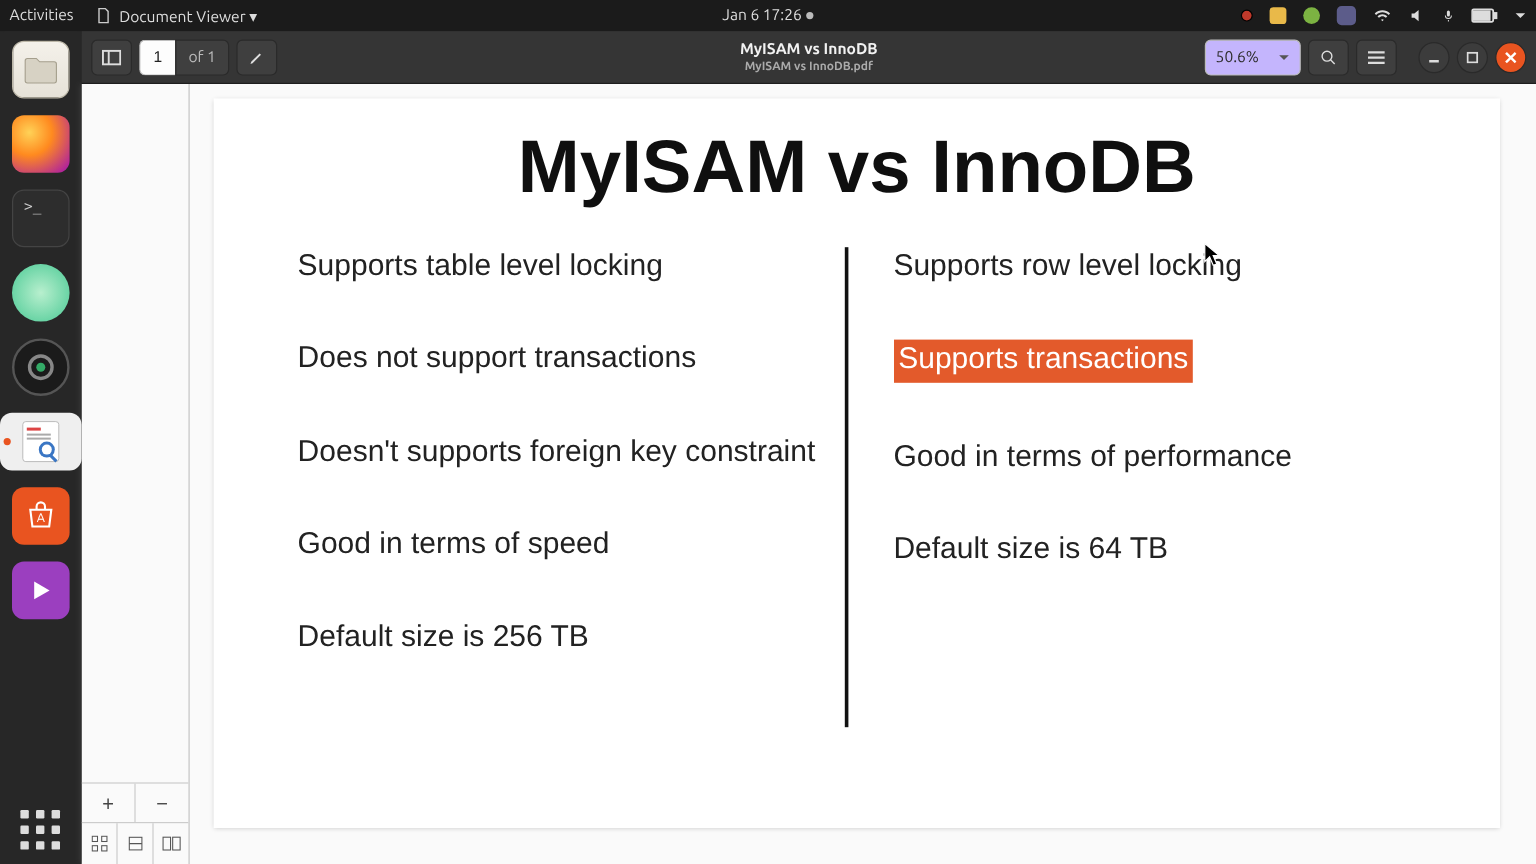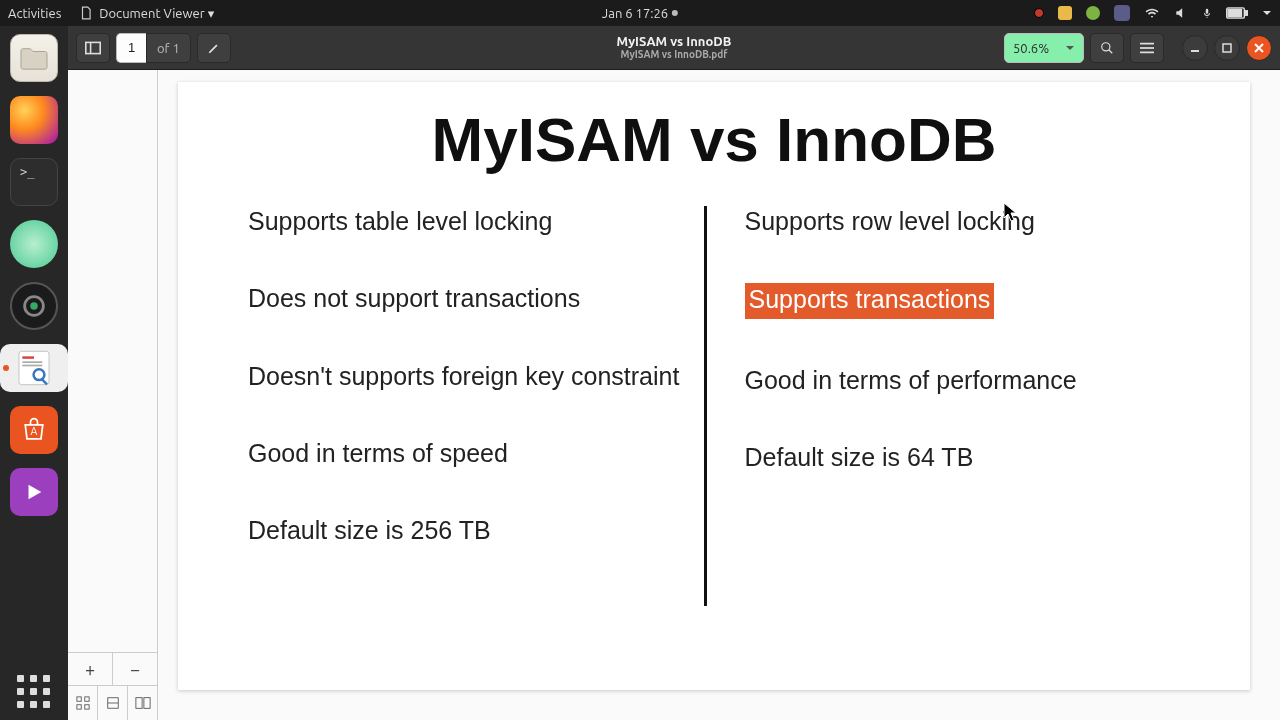--- a/index.html
+++ b/index.html
@@ -36,21 +36,21 @@
   .dock-icon.media{background:#9b3fbf;}
   .dock .apps { margin-top:auto; width:40px;height:40px;display:grid;grid-template-columns:repeat(3,8px);grid-template-rows:repeat(3,8px);gap:5px;justify-content:center;align-content:center;}
   .dock .apps span{width:7px;height:7px;background:#ddd;border-radius:1px;}
   .dock-active { position:absolute; left:3px; width:6px;height:6px;border-radius:50%;background:#e95420; }
   .term-txt{position:absolute;color:#ccc;font:12px monospace;left:9px;top:6px;}
 
   
   .evince { flex:1; display:flex; flex-direction:column; min-width:0; }
   .headerbar { height:44px; background:#353535; border-bottom:1px solid #1e1e1e; display:flex; align-items:center; padding:0 8px; gap:6px; color:#ddd; font-size:13px; }
   .hb-btn { height:30px; min-width:34px; padding:0 8px; background:#3f3f3f; border:1px solid #2a2a2a; border-radius:5px; display:flex; align-items:center; justify-content:center; gap:4px; color:#ddd; }
-  .hb-btn.white{ background:#86efac; color:#2c2c2c; border:1px solid #bbb; }
+  .hb-btn.white{ background:#c4b5fd; color:#2c2c2c; border:1px solid #bbb; }
   .page-box{display:flex;align-items:center;gap:0;}
   .page-box input{ width:30px;height:30px;background:#fdfdfd;border:1px solid #bbb;border-right:none;border-radius:5px 0 0 5px;text-align:center;font-size:13px;color:#222;}
   .page-box .of{ height:30px;padding:0 10px;background:#3f3f3f;border:1px solid #2a2a2a;border-radius:0 5px 5px 0;display:flex;align-items:center;color:#bbb;}
   .hb-title { position:absolute; left:50%; transform:translateX(-50%); text-align:center; line-height:1.15; }
   .hb-title .t1{font-weight:600;color:#f2f2f2;font-size:13px;}
   .hb-title .t2{font-size:10px;color:#aaa;font-weight:bold;}
   .hb-right{margin-left:auto;display:flex;align-items:center;gap:6px;}
   .win-btn{width:26px;height:26px;border-radius:50%;background:#3c3c3c;border:1px solid #2a2a2a;display:flex;align-items:center;justify-content:center;}
   .win-btn.close{background:#e95420;}
 

